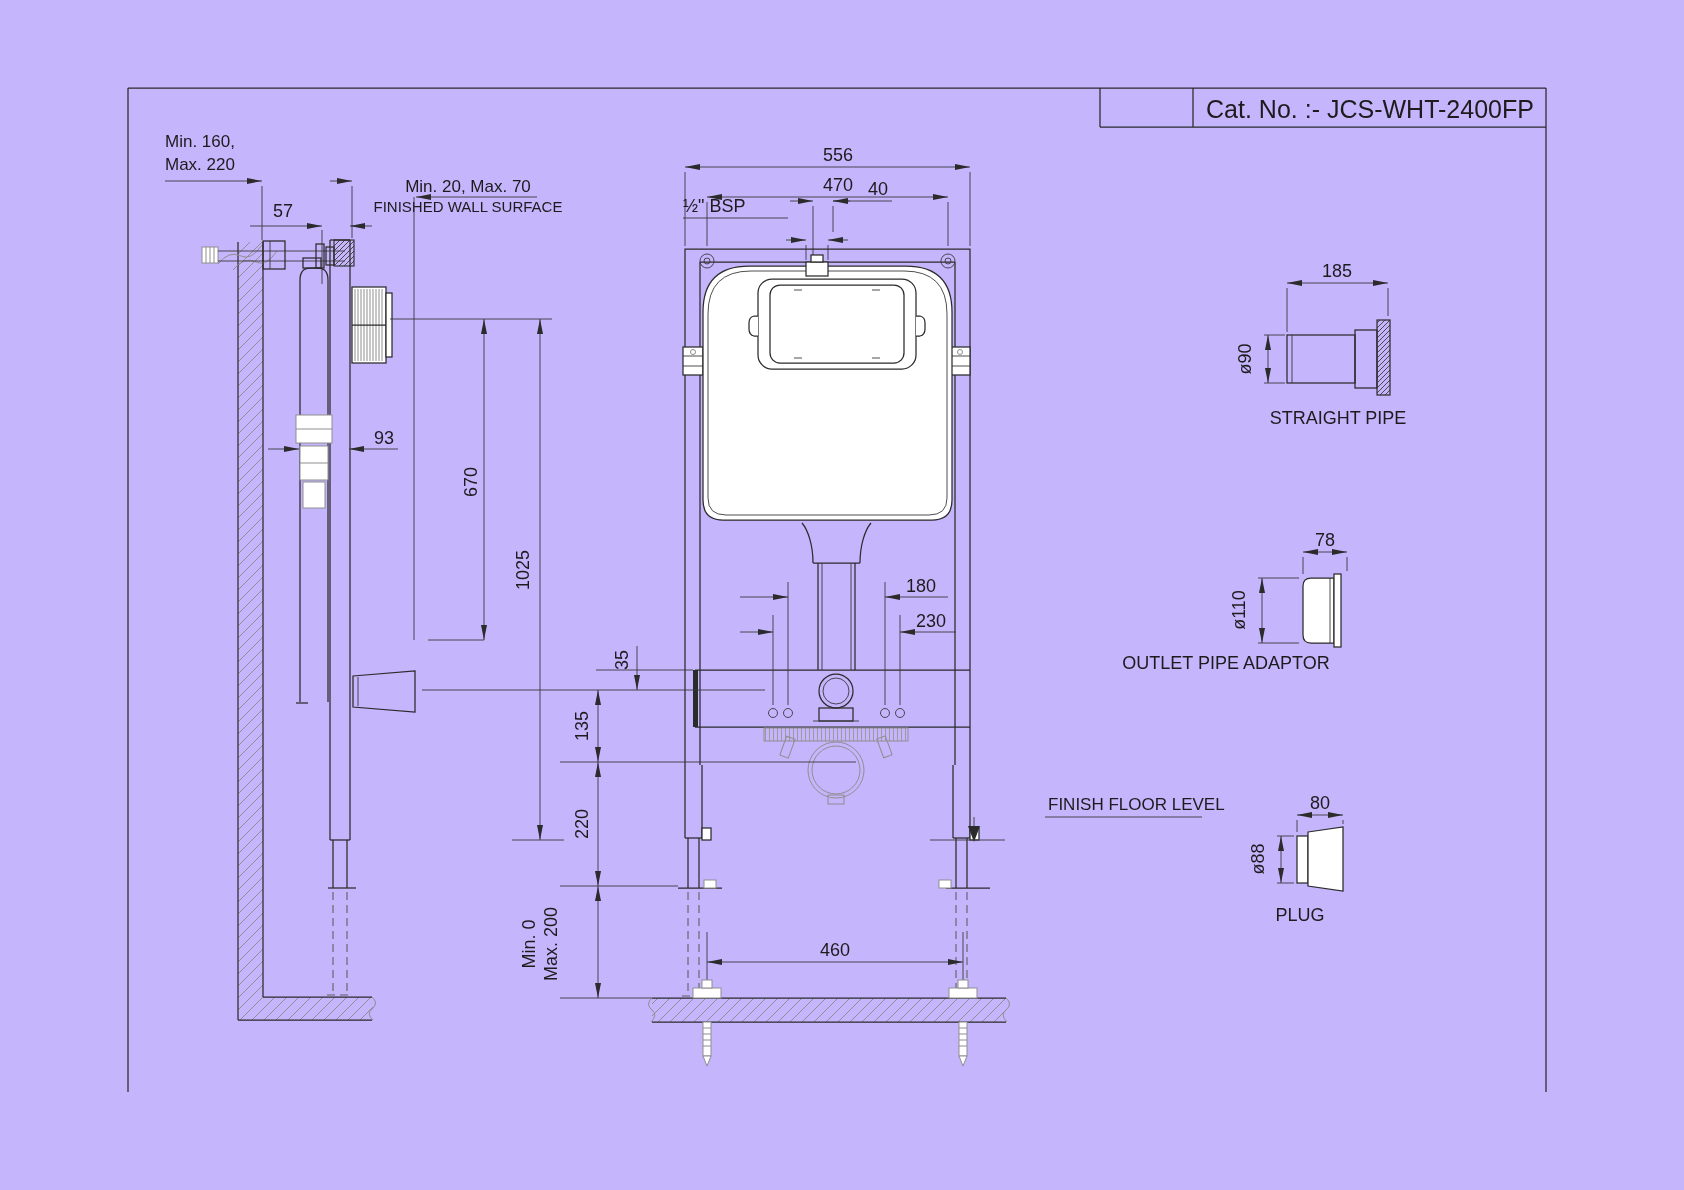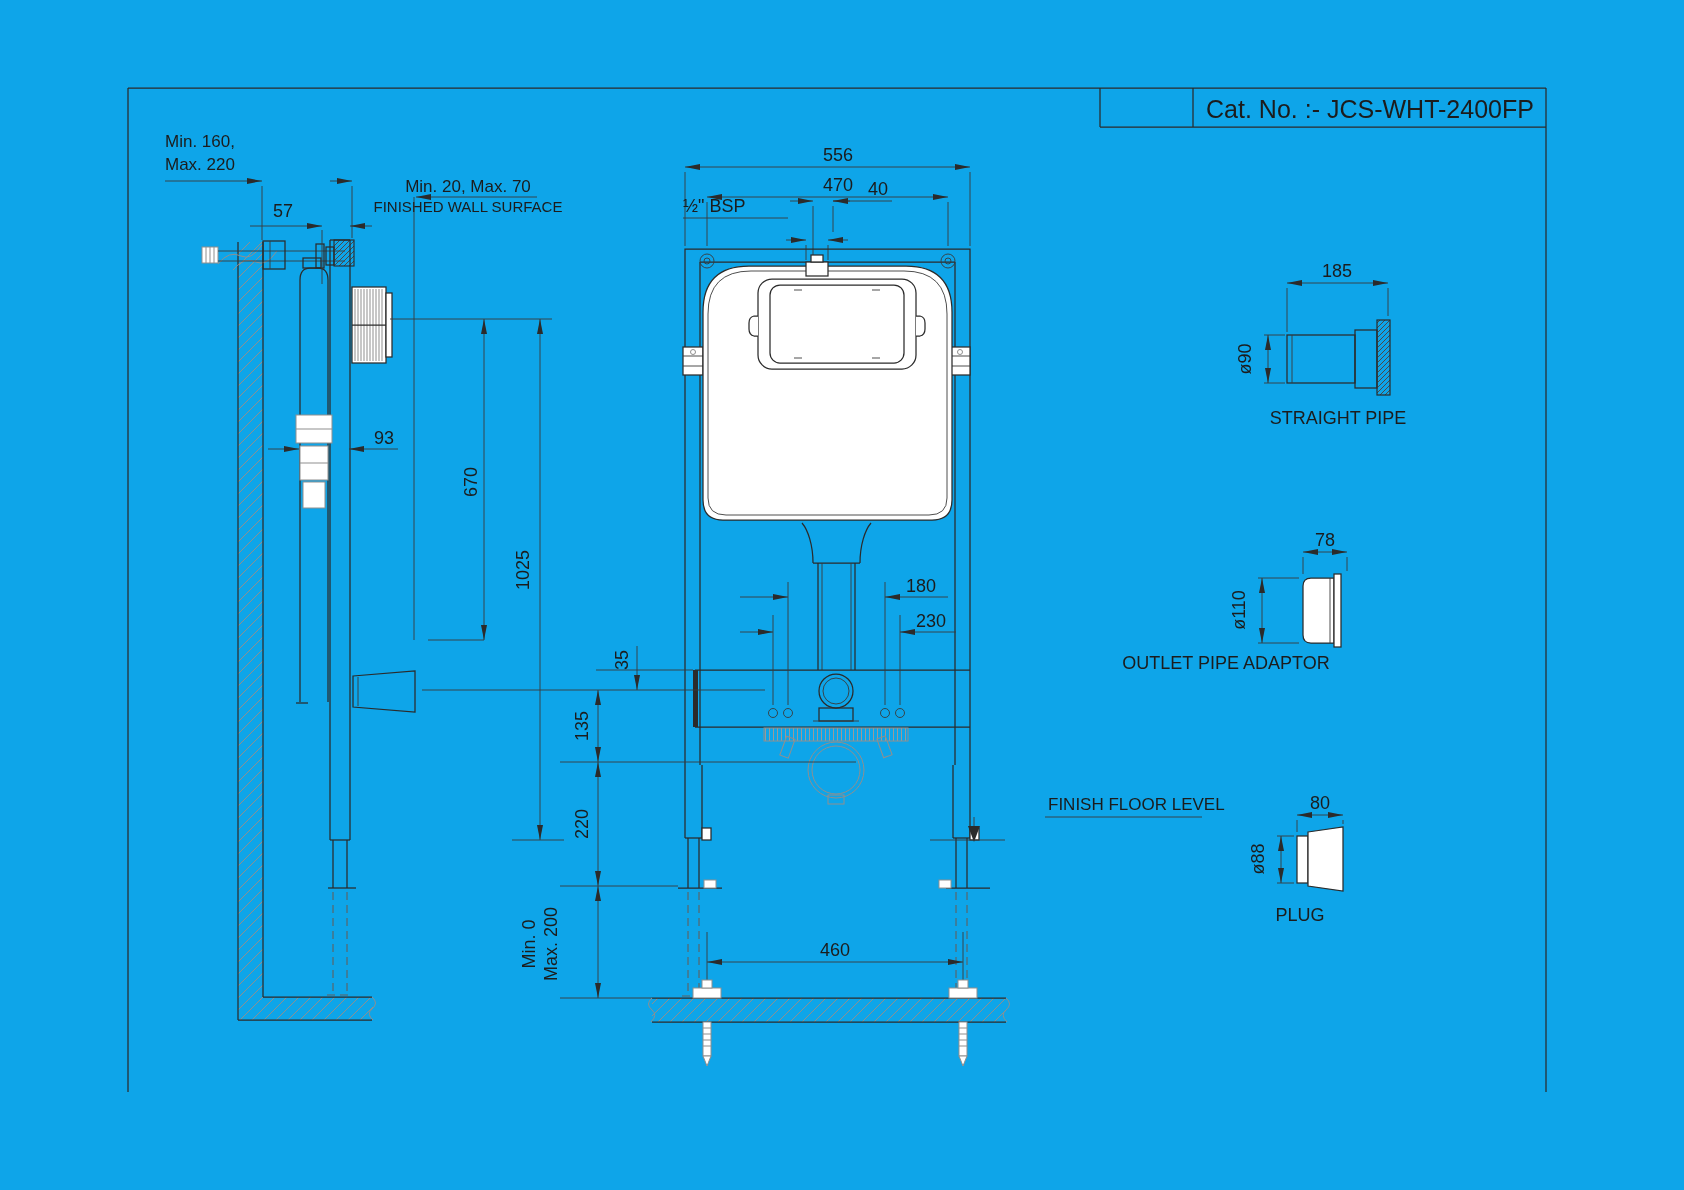--- a/index.html
+++ b/index.html
@@ -1,16 +1,16 @@
 <!DOCTYPE html>
 <html><head>
 <meta charset="utf-8">
 <style>
   html,body{margin:0;padding:0;background:#fff;}
-  #sheet{position:relative;width:1684px;height:1190px;background:#0ea5e9;overflow:hidden;
+  #sheet{position:relative;width:1684px;height:1190px;background:#c4b5fd;overflow:hidden;
          font-family:"Liberation Sans",sans-serif;}
   svg{position:absolute;left:0;top:0;}
   text{fill:#1c1c1c;font-family:"Liberation Sans",sans-serif;}
   .ln{stroke:#2b2b2b;stroke-width:1.25;fill:none;}
   .lw{stroke:#2b2b2b;stroke-width:1.25;fill:#fff;}
   .tn{stroke:#3a3a3a;stroke-width:0.9;fill:none;}
   .gy{stroke:#8f8f8f;stroke-width:1;fill:none;}
   .gyf{stroke:#8f8f8f;stroke-width:1;fill:#fff;}
   .dsh{stroke:#606060;stroke-width:1.1;fill:none;stroke-dasharray:8,5;}
   .t25{font-size:25px;}

